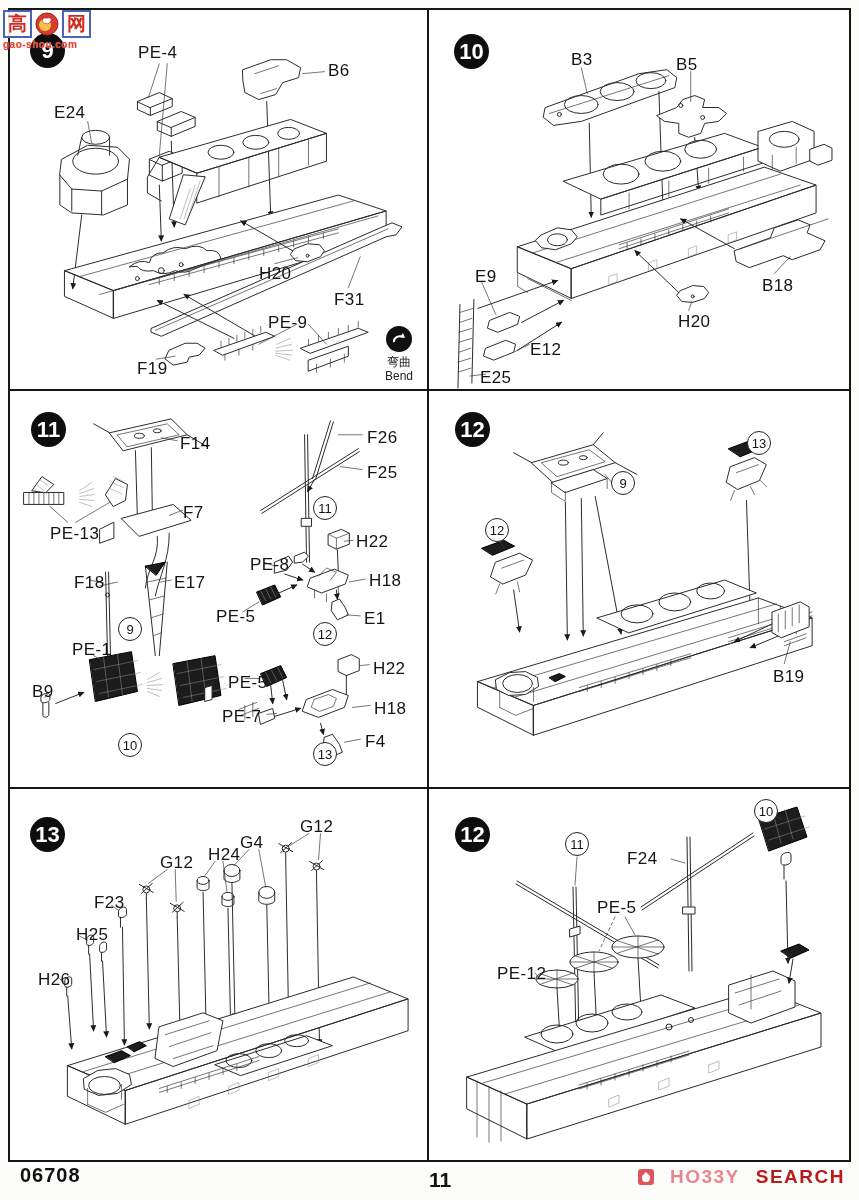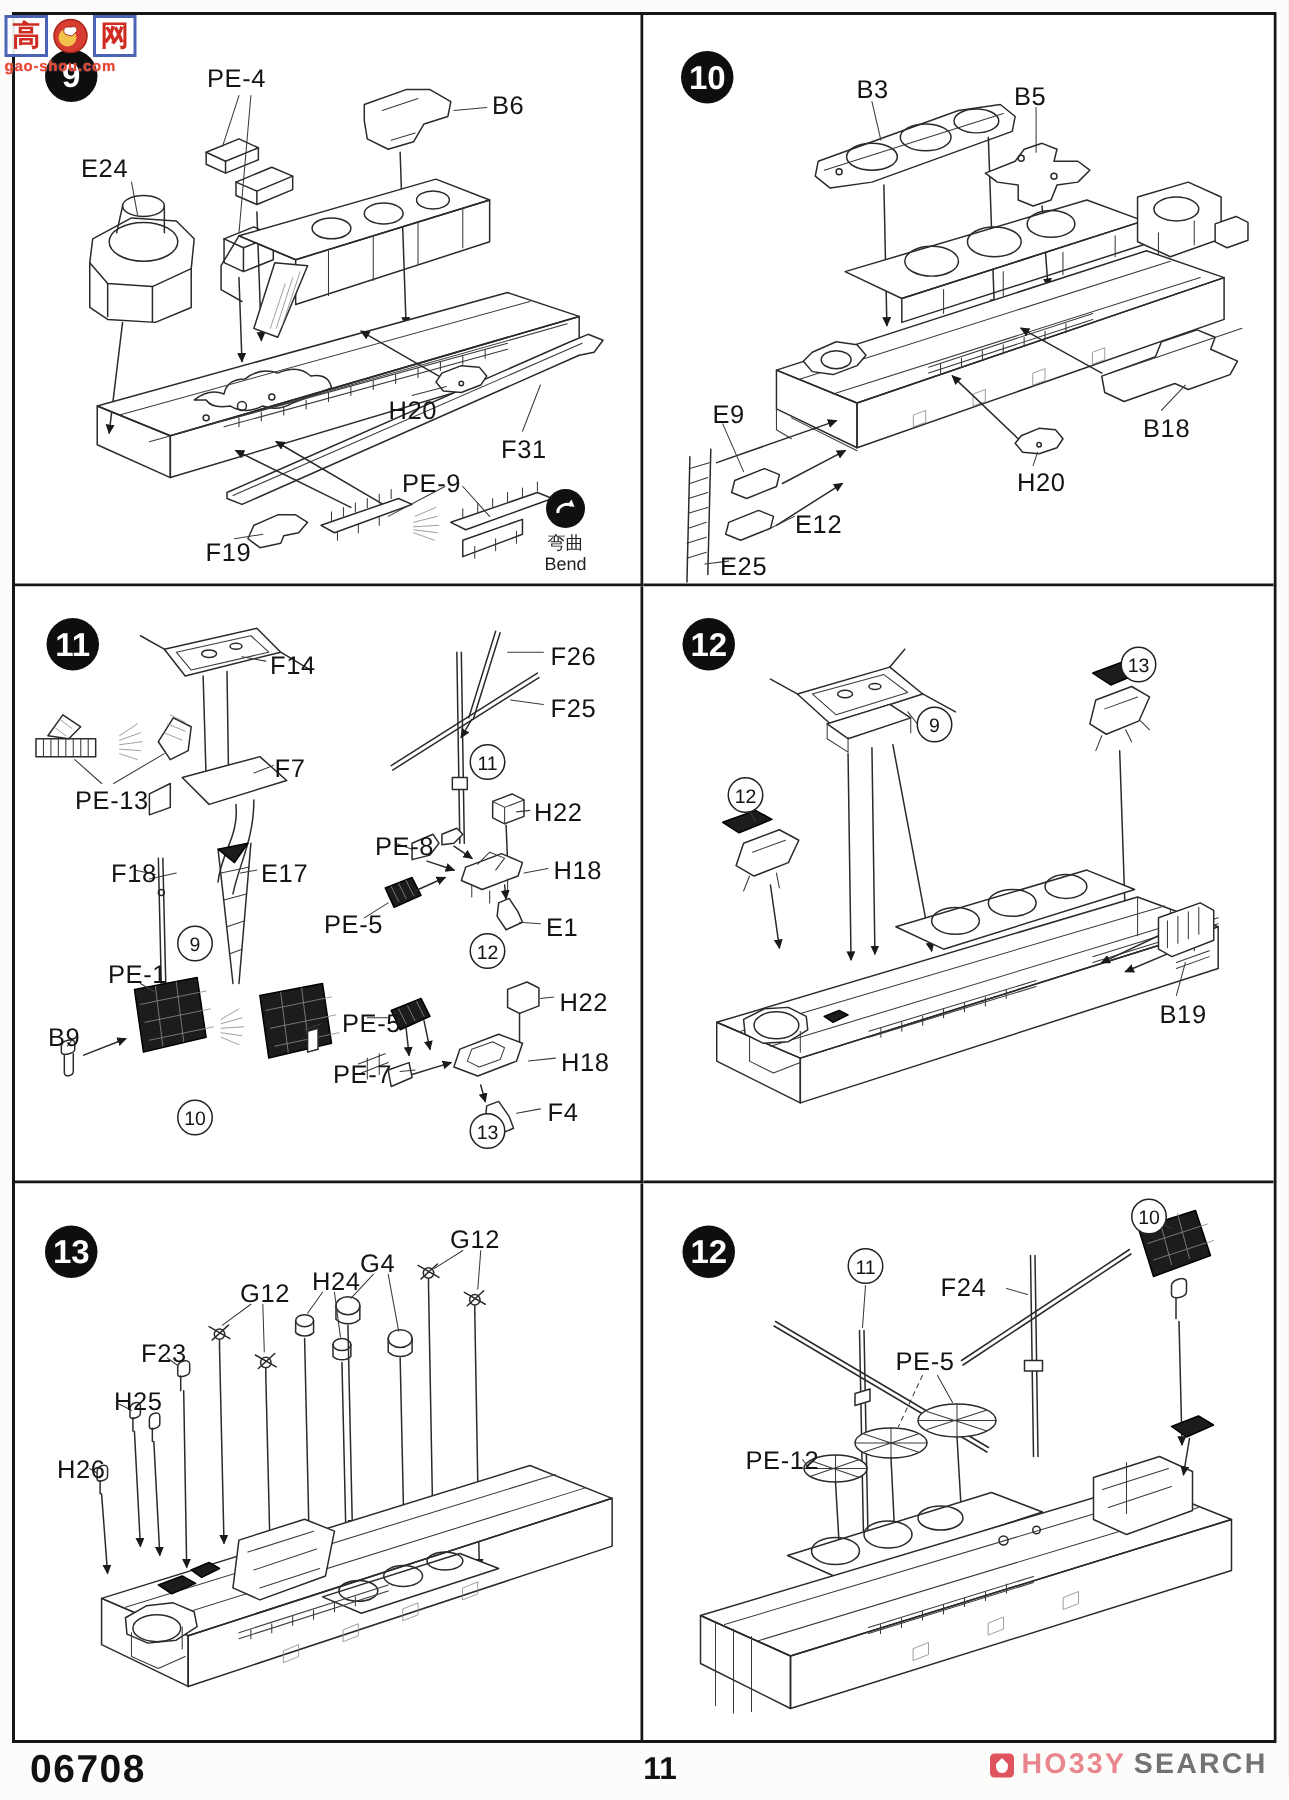--- a/index.html
+++ b/index.html
@@ -23,28 +23,28 @@
   .bendbox{position:absolute;width:60px;text-align:center;z-index:3;}
   .bendcirc{width:26px;height:26px;border-radius:50%;background:#101010;margin:0 auto;display:flex;align-items:center;justify-content:center;}
   .bendtxt{font-size:12px;color:#222;line-height:14px;margin-top:3px;}
   
   #wm{position:absolute;left:3px;top:10px;z-index:9;width:100px;}
   #wm .row{display:flex;align-items:center;gap:1px;}
   #wm .box{width:25px;height:24px;border:2px solid #4a63b5;background:rgba(255,255,255,.9);color:#cf2b20;
            font-weight:bold;font-size:19px;display:flex;align-items:center;justify-content:center;}
   #wm .dom{font-size:10px;font-weight:bold;color:#e34724;letter-spacing:.5px;margin-top:1px;text-shadow:0 0 1px #f9d;}
   
-  #kitnum{position:absolute;left:20px;top:1164px;font-size:26px;font-weight:bold;color:#111;letter-spacing:1px;}
+  #kitnum{position:absolute;left:20px;top:1164px;font-size:20px;font-weight:bold;color:#111;letter-spacing:1px;}
   #pagenum{position:absolute;left:440px;top:1168px;transform:translateX(-50%);font-size:21px;font-weight:bold;color:#111;}
-  #hslogo{position:absolute;right:14px;top:1166px;display:flex;align-items:center;gap:5px;}
+  #hslogo{position:absolute;right:14px;top:1166px;display:flex;align-items:center;gap:16px;}
   #hslogo .mark{width:16px;height:16px;border-radius:3px;background:#e0545e;position:relative;}
   #hslogo .mark:after{content:"";position:absolute;left:4px;top:3px;width:8px;height:10px;border-radius:50% 50% 45% 45%;
                       background:#fff;clip-path:polygon(50% 0,100% 40%,100% 100%,0 100%,0 40%);}
   #hslogo .t1{font-size:19px;font-weight:bold;color:#e9868d;letter-spacing:1.5px;}
-  #hslogo .t2{font-size:19px;font-weight:bold;color:#737373;letter-spacing:1.5px;}
+  #hslogo .t2{font-size:19px;font-weight:bold;color:#b91c1c;letter-spacing:1.5px;}
 </style>
 </head>
 <body>
 
 <div id="page">
 
   <div id="wm">
     <div class="row">
       <div class="box">高</div>
       <svg width="28" height="28" viewBox="0 0 28 28">
@@ -138,21 +138,21 @@
         <path class="thin" d="M308,356 v8 M322,351 v8 M336,346 v8"></path>
         <path class="thin" d="M288,316 L250,336 M300,316 L318,336"></path>
       </svg>
       <span class="plabel" style="left:128px;top:33px">PE-4</span>
       <span class="plabel" style="left:318px;top:51px">B6</span>
       <span class="plabel" style="left:44px;top:93px">E24</span>
       <span class="plabel" style="left:249px;top:254px">H20</span>
       <span class="plabel" style="left:324px;top:280px">F31</span>
       <span class="plabel" style="left:258px;top:303px">PE-9</span>
       <span class="plabel" style="left:127px;top:349px">F19</span>
-      <div class="bendbox" style="left:337px;top:316px">
+      <div class="bendbox" style="left:359px;top:316px">
         <div class="bendcirc">
           <svg width="18" height="18" viewBox="0 0 18 18">
               <path d="M4,12 a6,5 0 0 1 9,-5" stroke="#fff" stroke-width="2" fill="none"></path>
               <path d="M13,3 l2,5 l-5,-1 Z" fill="#fff"></path>
             </svg>
         </div>
         <div class="bendtxt">弯曲</div>
         <div class="bendtxt" style="margin-top:0">Bend</div>
       </div>
     </div>

